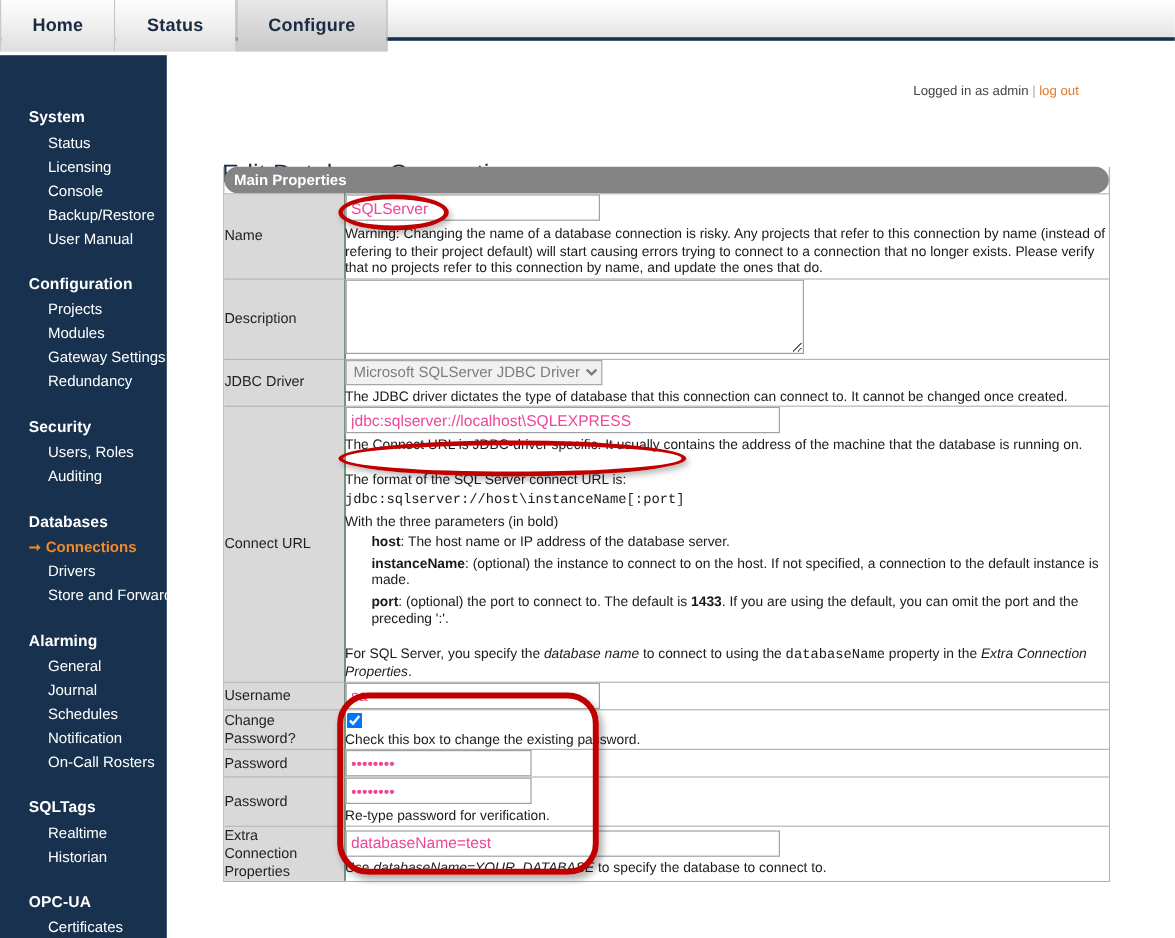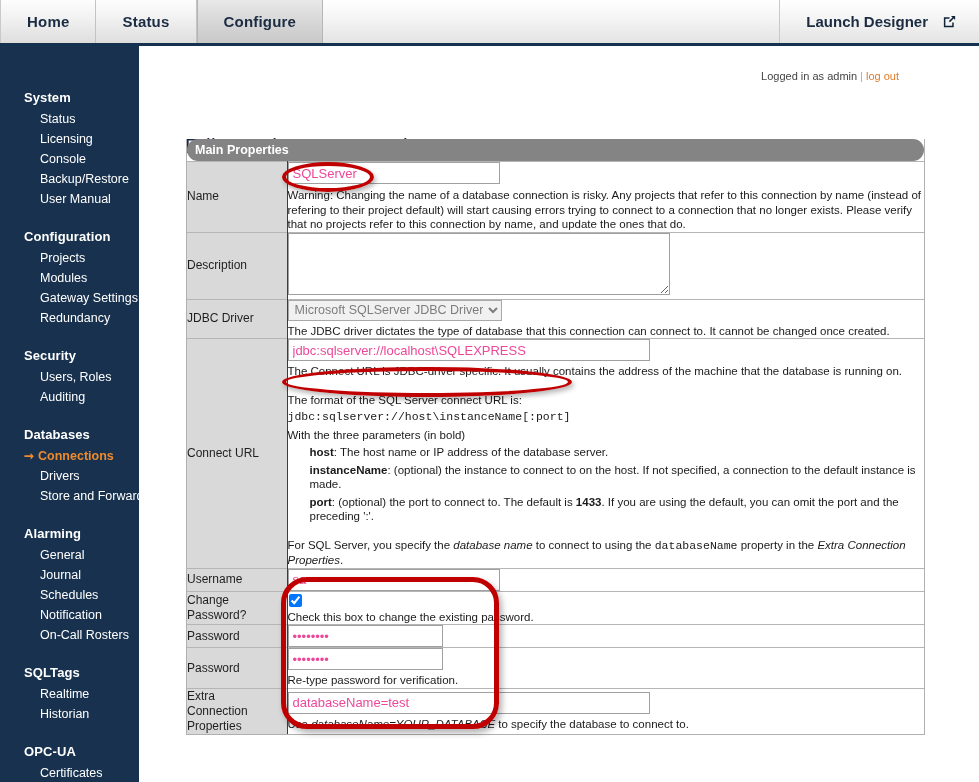--- a/index.html
+++ b/index.html
@@ -9,21 +9,21 @@
     overflow: hidden;
     background: #ffffff;
     font-family: "Liberation Sans", sans-serif;
     font-size: 12px;
     color: #1a2b42;
   }
 
   
   .topbar {
     position: absolute; top: 0; left: 0;
-    width: 979px; height: 46px;
+    width: 979px; height: 34px;
     background: linear-gradient(to bottom, #ffffff 0%, #f4f4f4 45%, #e3e3e3 100%);
     border-bottom: 3px solid #16314f;
     text-align: right;
   }
   .tabs { position: absolute; left: 0; top: 0; height: 43px; display: flex; }
   .tab {
     height: 43px;
     display: flex; align-items: center; justify-content: center;
     padding: 0 26px;
     font-size: 15px; font-weight: bold;
@@ -201,29 +201,20 @@
   }
 </style>
 </head>
 <body>
 
 <div class="topbar">
   <div class="tabs">
     <div class="tab">Home</div>
     <div class="tab">Status</div>
     <div class="tab active">Configure</div>
-  </div>
-  <div class="launch">
-    <span>Launch Designer</span>
-    <span>
-      <svg class="ext-icon" viewBox="0 0 16 16">
-        <path d="M2 3.5h6v1.6H3.6v7.3h7.3V9h1.6v5H2z" fill="#11243b"></path>
-        <path d="M9.6 2h4.4v4.4l-1.6-1.6-3.9 3.9-1.2-1.2 3.9-3.9z" fill="#11243b"></path>
-      </svg>
-    </span>
   </div>
 </div>
 
 <div class="sidebar">
 
   <div class="nav-group">
     <div class="nav-head">System</div>
     <div class="nav-item">Status</div>
     <div class="nav-item">Licensing</div>
     <div class="nav-item">Console</div>

